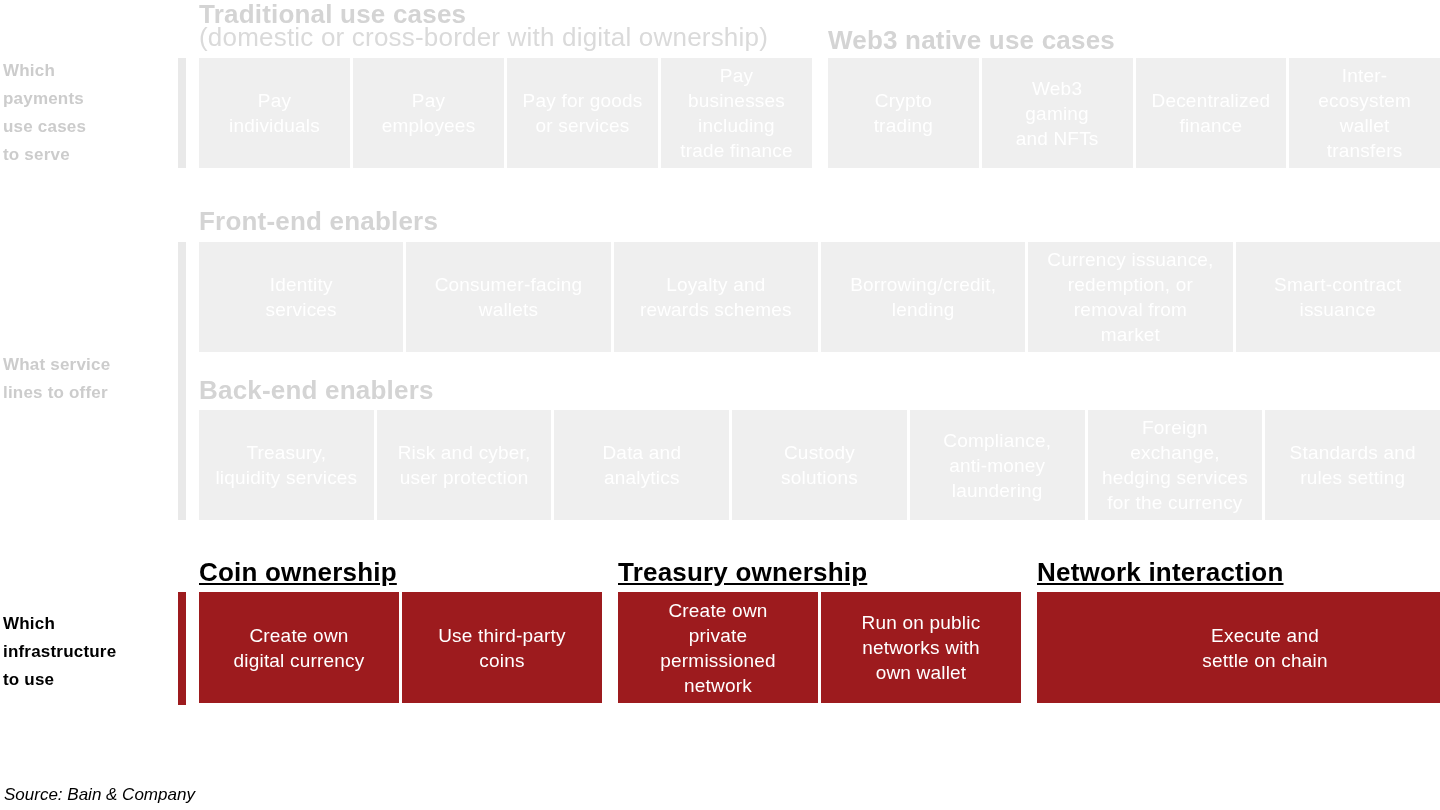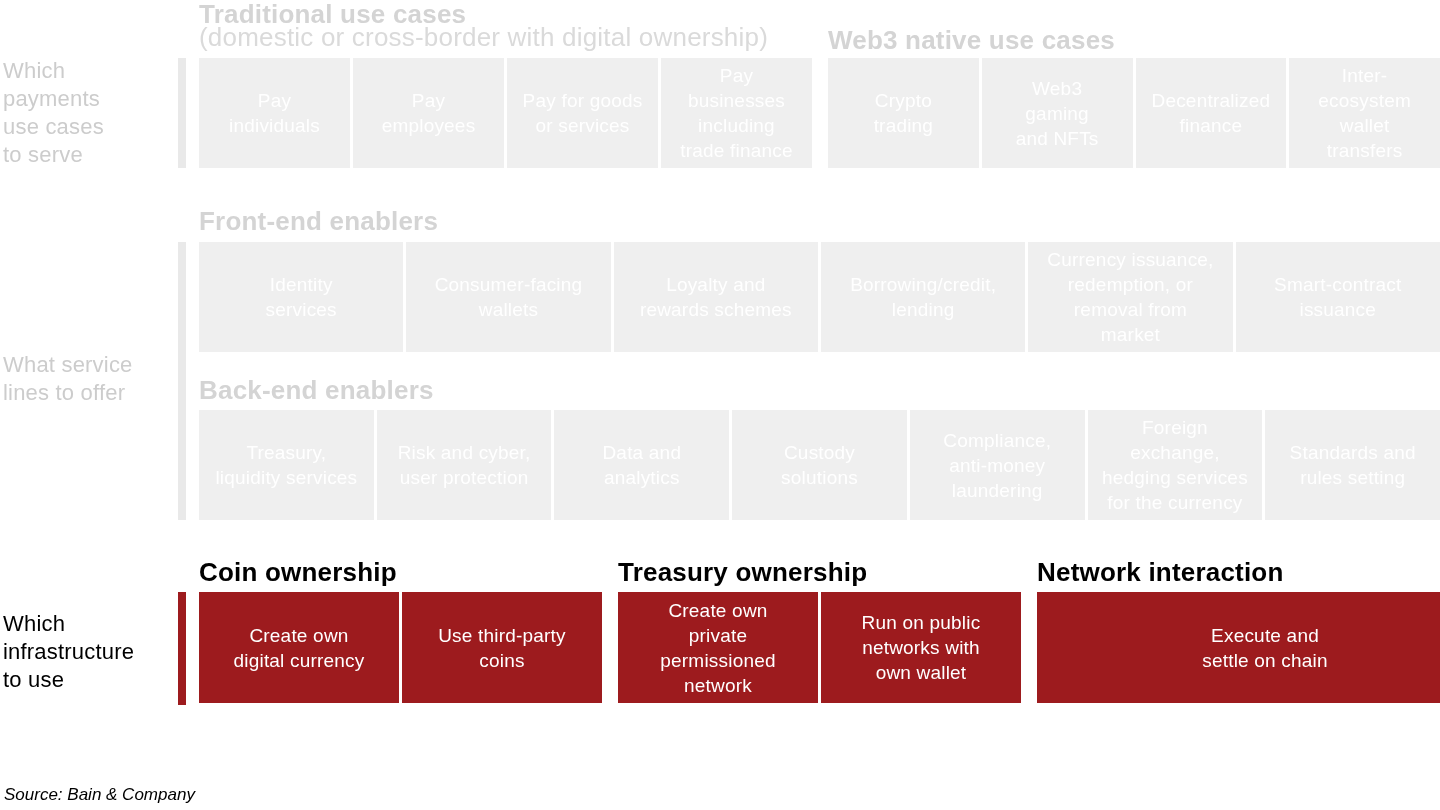--- a/index.html
+++ b/index.html
@@ -5,36 +5,36 @@
   html, body { margin:0; padding:0; background:#ffffff; }
   body {
     width:1440px; height:810px;
     font-family:"Liberation Sans","DejaVu Sans",sans-serif;
     -webkit-font-smoothing:antialiased;
   }
   .canvas { position:relative; width:1440px; height:810px; background:#fff; overflow:hidden; }
 
   .rowlabel {
     position:absolute; left:3px; width:176px;
-    font-weight:normal; font-size:22px; line-height:28px;
+    font-weight:bold; font-size:17px; line-height:28px;
     letter-spacing:0.2px; white-space:pre-line;
   }
   .rowlabel.gray  { color:var(--label-gray); }
   .rowlabel.black { color:var(--ink); }
 
   .bar { position:absolute; left:178px; width:8px; }
   .bar.gray { background:var(--bar-gray); }
   .bar.red  { background:var(--red); }
 
   .grouptitle {
     position:absolute; font-weight:bold; font-size:26px; line-height:23px;
     letter-spacing:0.2px; white-space:nowrap;
   }
   .grouptitle.gray  { color:var(--title-gray); }
-  .grouptitle.black { color:var(--ink); }
+  .grouptitle.black { color:var(--ink);text-decoration:underline; }
   .grouptitle .subtitle { font-weight:normal; color:var(--subtitle-gray); }
 
   .boxrow { position:absolute; display:flex; gap:3px; height:110px; }
   .boxrow.tall { height:111px; }
   .box {
     flex:1 1 0; display:flex; align-items:center; justify-content:center;
     text-align:center; white-space:pre-line;
     font-size:19px; line-height:25px; letter-spacing:0.2px;
     color:var(--box-text); padding:2px;
     box-sizing:border-box;

